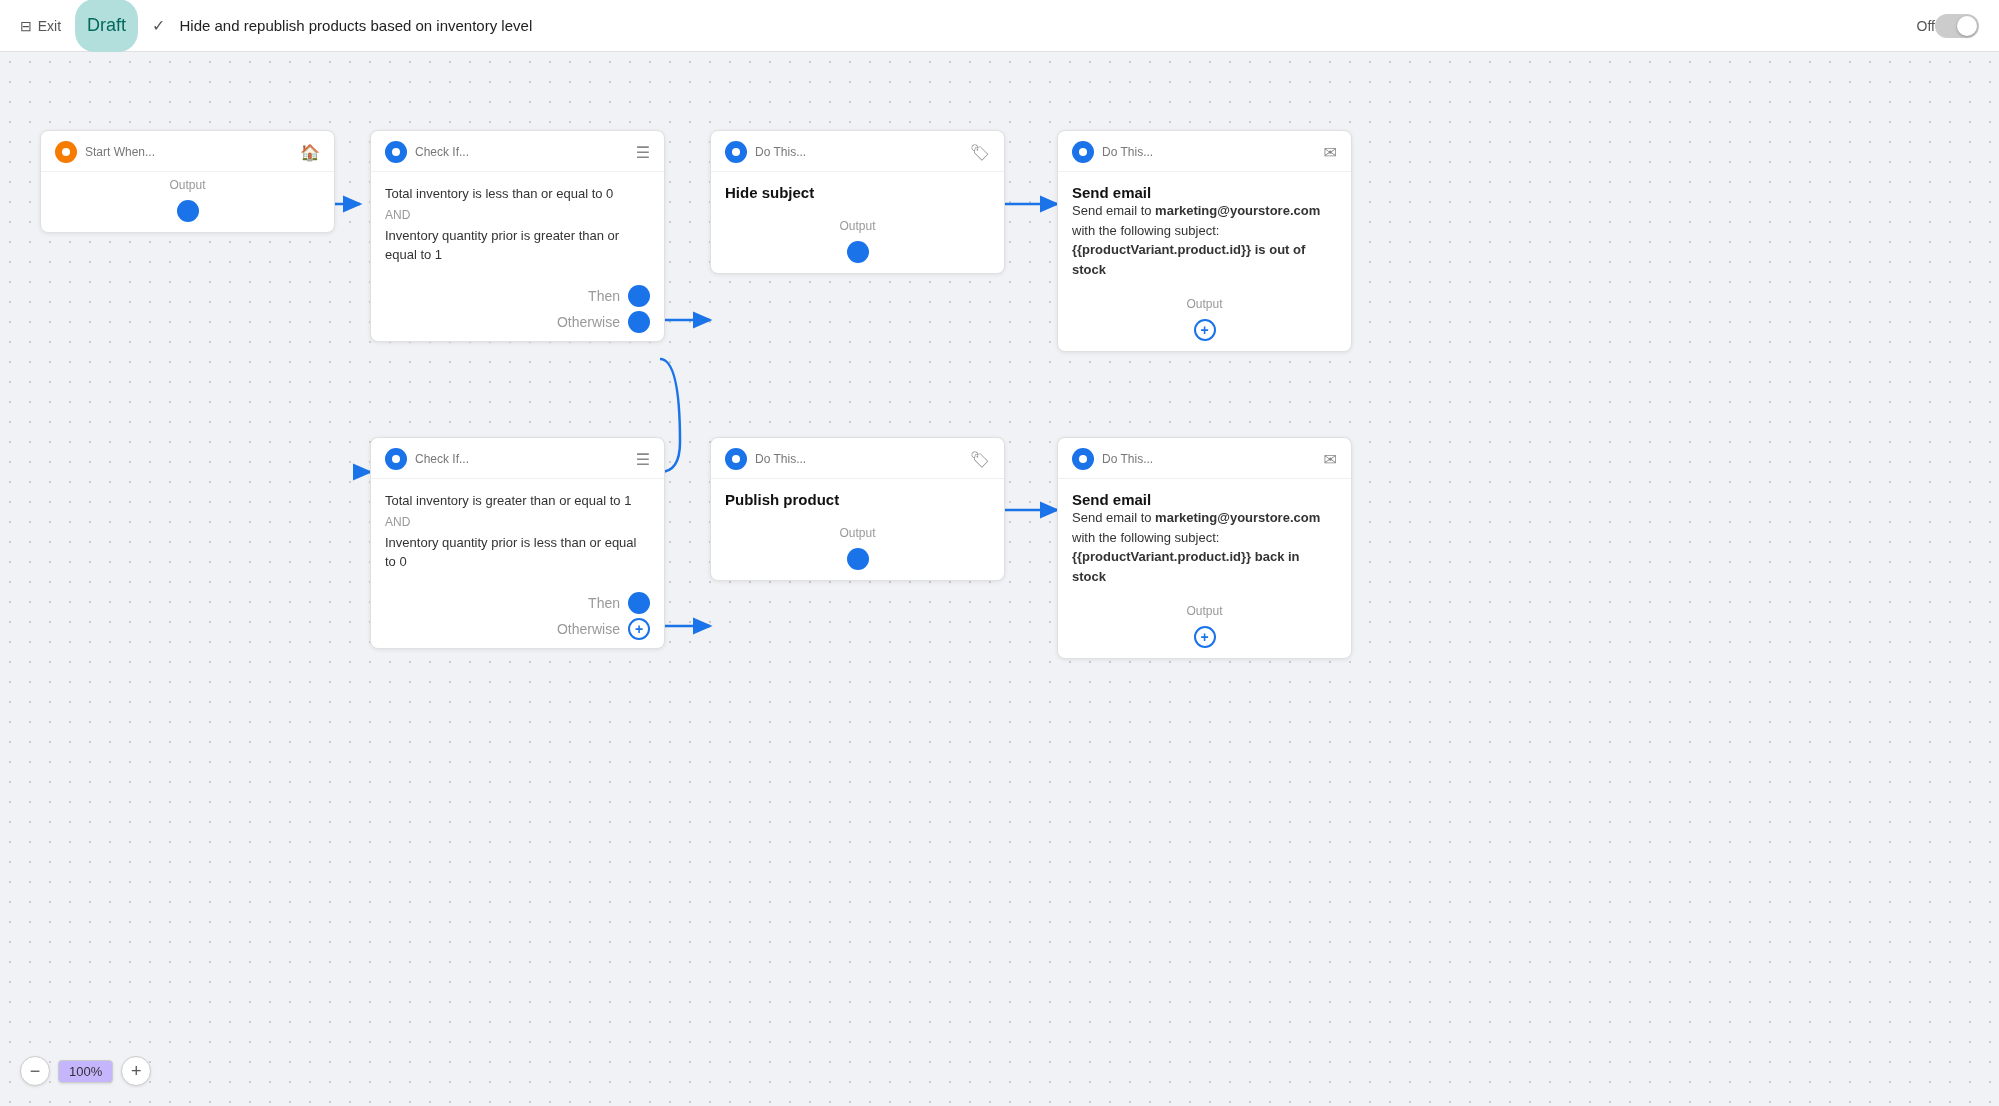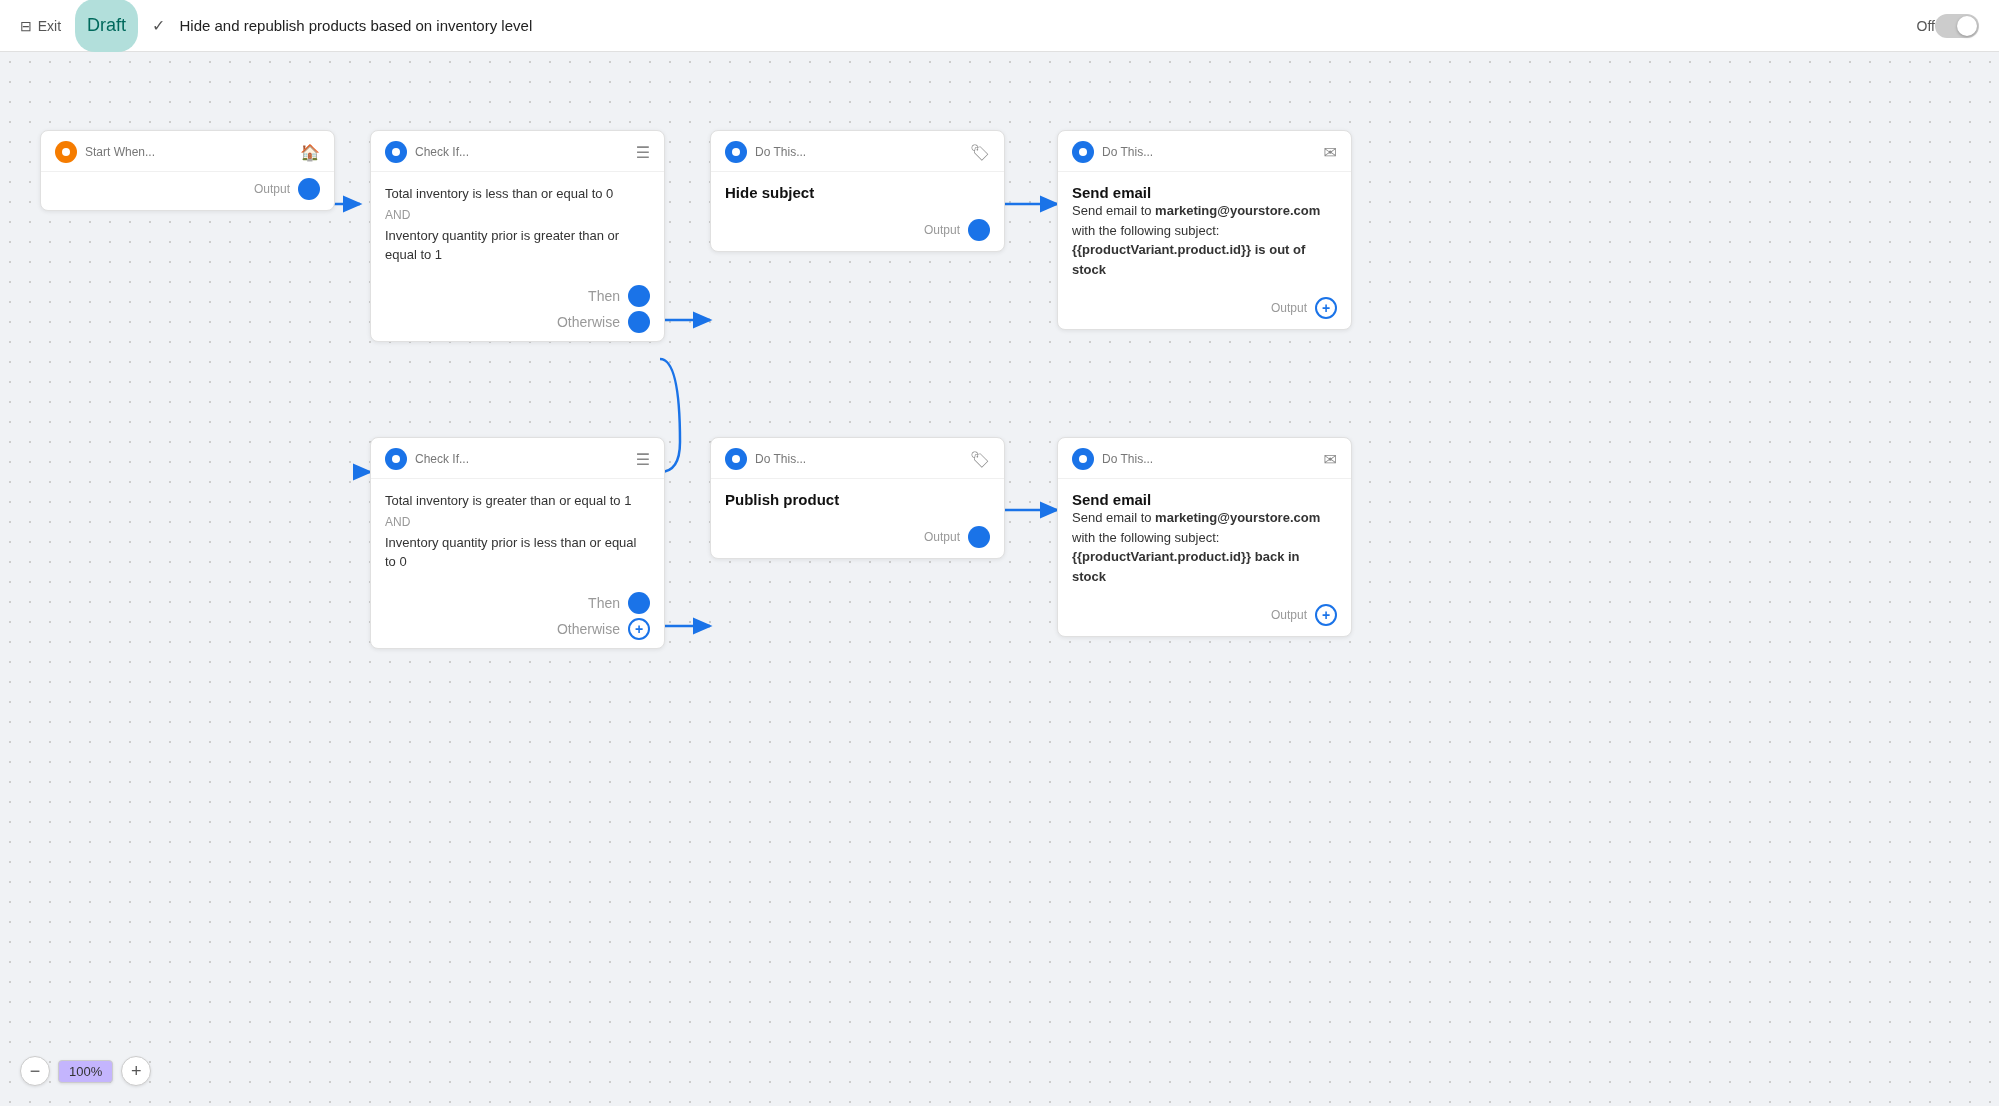--- a/index.html
+++ b/index.html
@@ -109,20 +109,21 @@
 
     .node-body { padding: 12px 14px; }
     .node-title { font-size: 15px; font-weight: 700; color: #111; }
     .node-text { font-size: 13px; color: #333; line-height: 1.5; }
     .node-and { font-size: 12px; color: #999; margin: 4px 0; }
 
     .node-footer {
       display: flex; align-items: center; justify-content: flex-end;
       padding: 6px 14px 10px;
       gap: 8px;
+      flex-direction: column;
     }
     .output-label { font-size: 12px; color: #999; }
     .connector-dot {
       width: 22px; height: 22px;
       border-radius: 50%;
       background: #1a73e8;
       flex-shrink: 0;
       cursor: pointer;
     }
     .connector-dot.outline {

